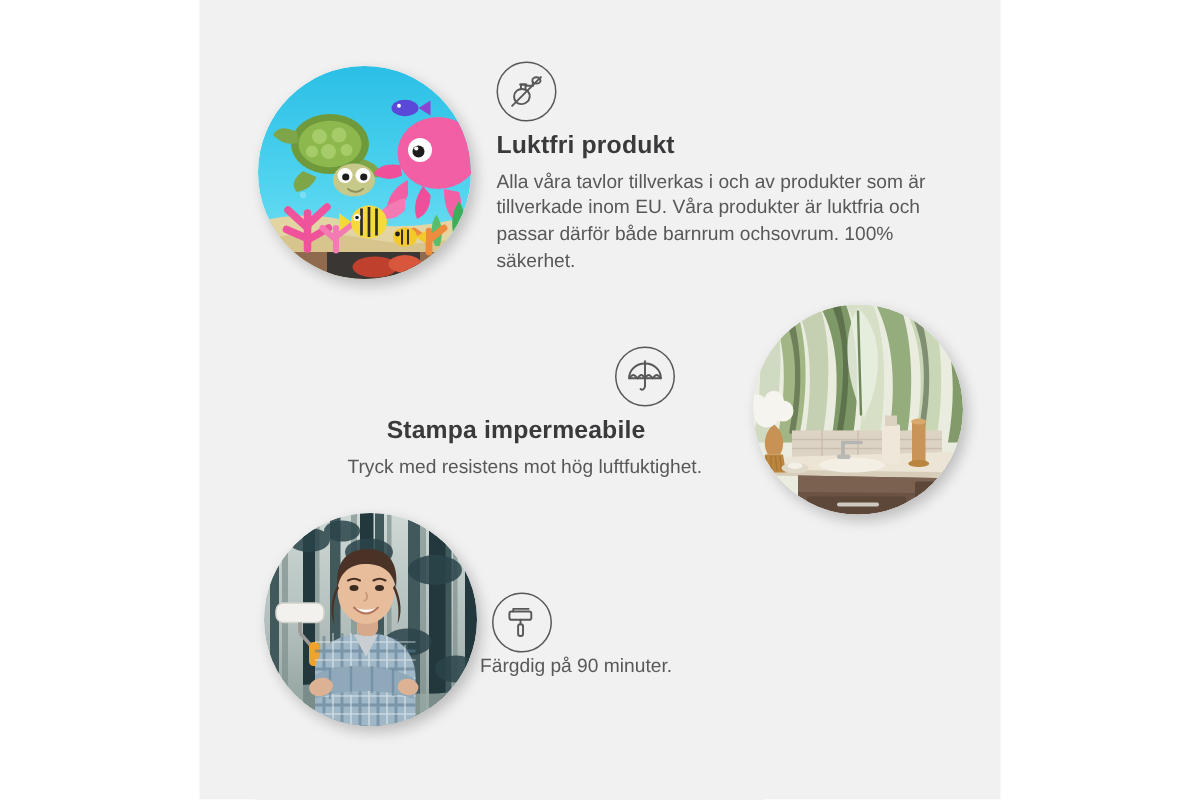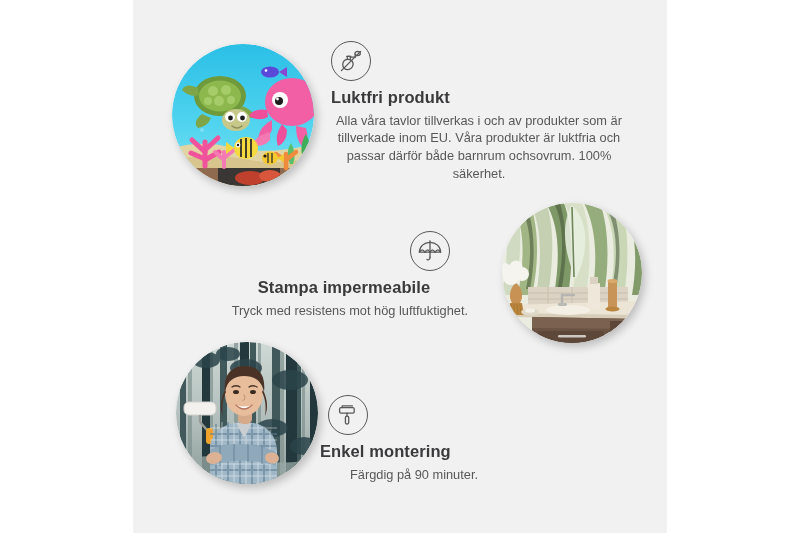--- a/index.html
+++ b/index.html
@@ -54,21 +54,20 @@
     color: #3a3a3c;
     letter-spacing: .1px;
     margin: 7px 0 4px 0;
     line-height: 1.2;
   }
   .feat-body {
     font-size: 12.8px;
     color: #58585a;
     line-height: 1.38;
     margin: 0;
-    text-align: center;
   }
 
   
   .align-left   { text-align: left; }
   .align-left   .icon-wrap { margin-left: 0; }
 
   
   #feature-odourless { left: 331px; top: 41px;  width: 296px; }
   #feature-waterproof{ left: 220px; top: 231px; width: 248px; }
   #feature-assembly  { left: 320px; top: 395px; width: 188px; }
@@ -471,16 +470,15 @@
 
         <rect x="4.6" y="5.6" width="14.6" height="5.6" rx="1.4"></rect>
 
         <path d="M7.2 5.6 L7.2 3.9 L17.4 3.9"></path>
 
         <path d="M12 11.2 L12 14.2"></path>
 
         <rect x="10.4" y="14.2" width="3.3" height="7.8" rx="1.5"></rect>
       </svg>
     </div>
-    <div class="feat-title">Enkel montering</div>
     <p class="feat-body">Färgdig på 90 minuter.</p>
   </div>
 </div>
 
 </body></html>

